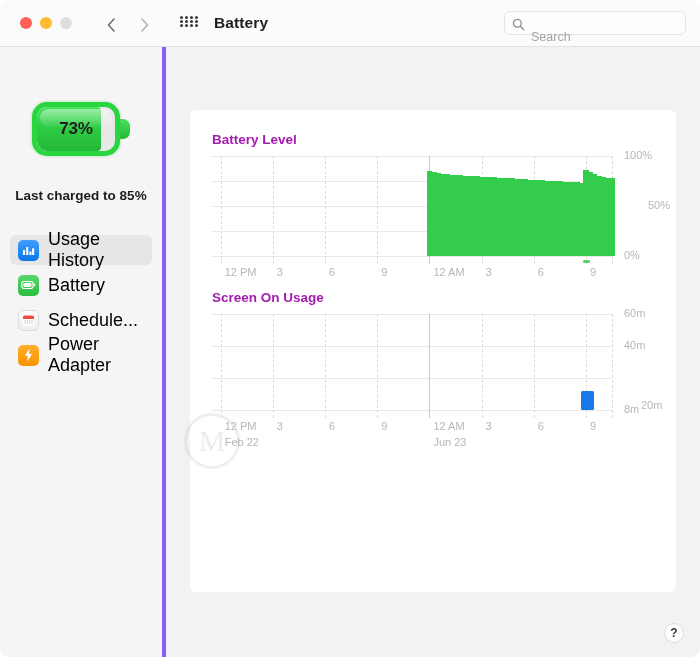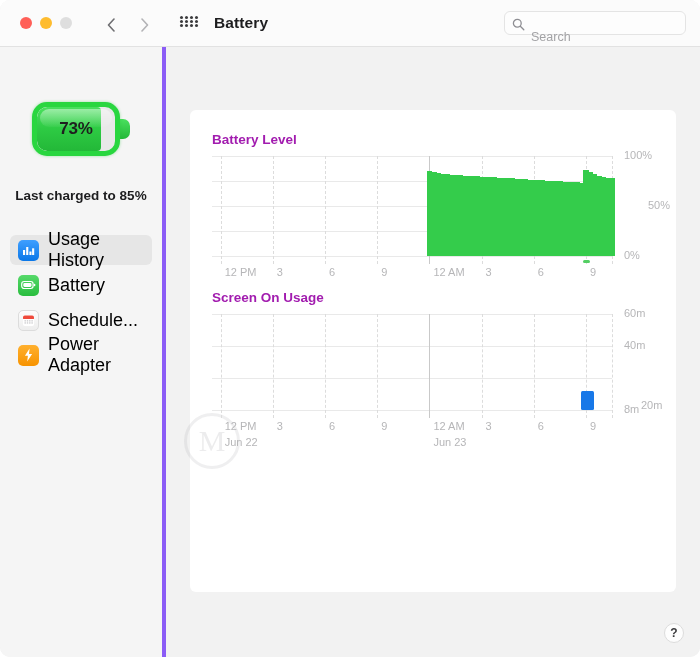--- a/index.html
+++ b/index.html
@@ -457,21 +457,21 @@
             <div class="xlab" style="left: 169.217px; top: 106px;">9</div>
             <div class="vline solid" style="left: 217.391px; height: 104px;"></div>
             <div class="xlab" style="left: 221.391px; top: 106px;">12 AM</div>
             <div class="vline" style="left: 269.565px; height: 104px;"></div>
             <div class="xlab" style="left: 273.565px; top: 106px;">3</div>
             <div class="vline" style="left: 321.739px; height: 104px;"></div>
             <div class="xlab" style="left: 325.739px; top: 106px;">6</div>
             <div class="vline" style="left: 373.913px; height: 104px;"></div>
             <div class="xlab" style="left: 377.913px; top: 106px;">9</div>
             <div class="vline" style="left: 400px; height: 104px;"></div>
-            <div class="xdate" style="left: 12.6957px; top: 122px;">Jun 22</div>
+            <div class="xdate" style="left: 12.6957px; top: 122px;">Feb 22</div>
             <div class="xdate" style="left: 221.391px; top: 122px;">Jun 23</div>
             <div class="bar-blue" style="left: 369.152px; width: 13px; top: 76.8px; height: 19.2px; background: rgb(24, 120, 232);"></div>
           </div>
       </div>
 
     </div>
 
     <div class="helpbtn">?</div>
 
   </div>

